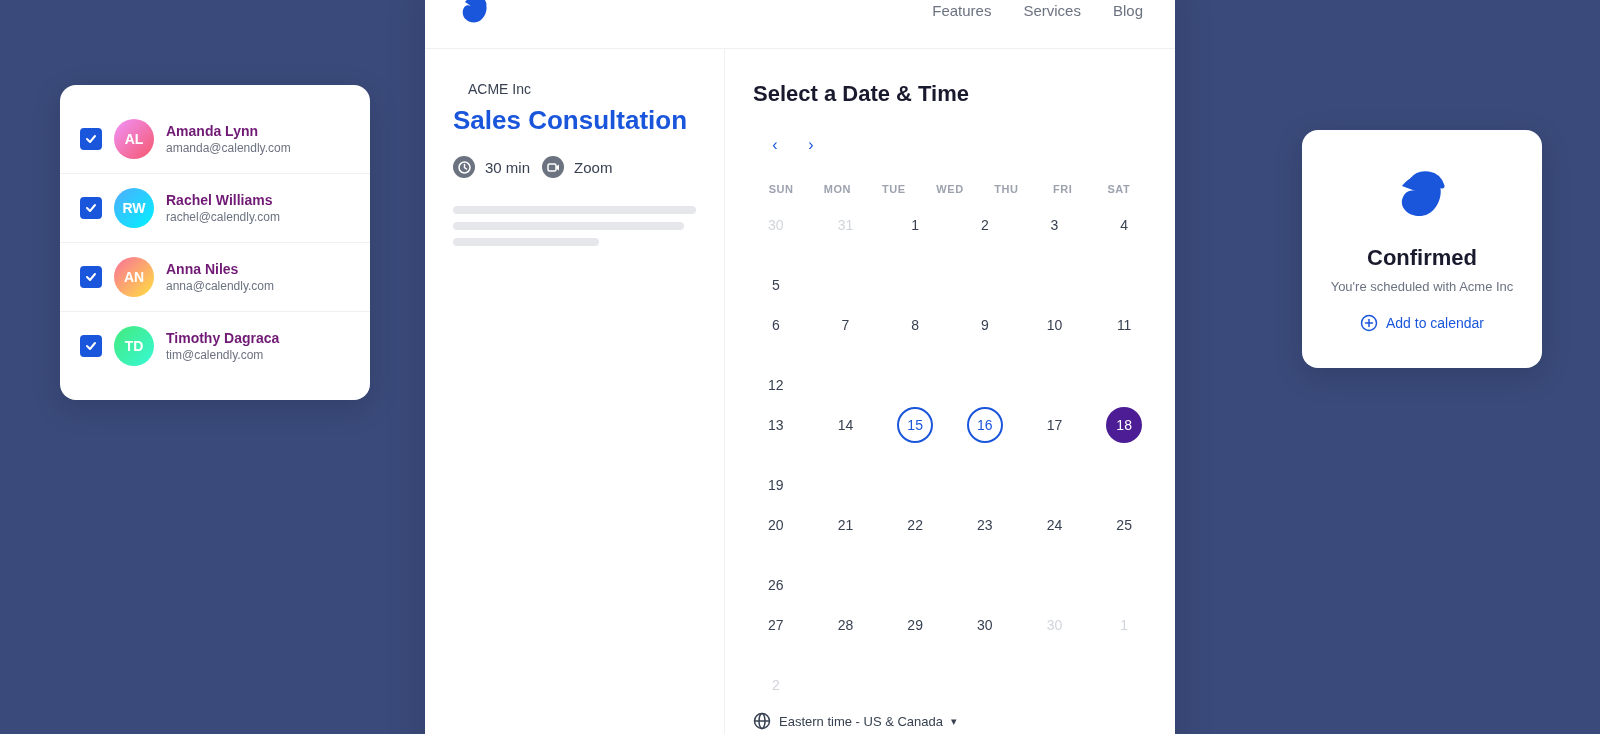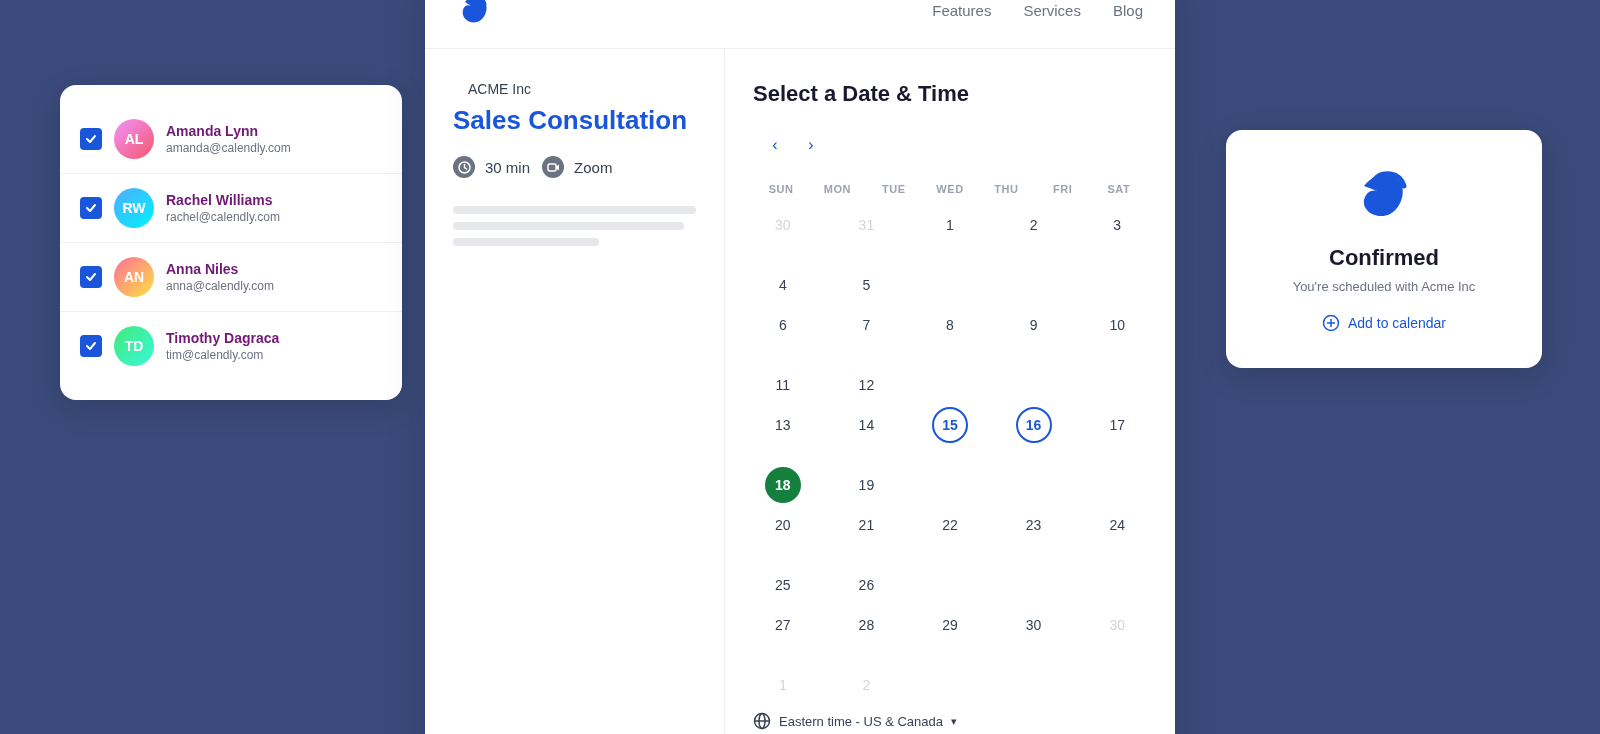--- a/index.html
+++ b/index.html
@@ -13,21 +13,21 @@
       font-family: -apple-system, BlinkMacSystemFont, 'Segoe UI', sans-serif;
       overflow: hidden;
       position: relative;
     }
 
     
     .contacts-card {
       background: white;
       border-radius: 16px;
       padding: 20px 0;
-      width: 342px;
+      width: 310px;
       position: absolute;
       left: 60px;
       top: 85px;
       box-shadow: 0 8px 30px rgba(0,0,0,0.15);
       z-index: 1;
     }
     .contact-item {
       display: flex;
       align-items: center;
       padding: 14px 20px;
@@ -210,48 +210,48 @@
       letter-spacing: 0.05em;
       padding: 4px 0;
     }
     .calendar-rows {
       display: flex;
       flex-direction: column;
       gap: 4px;
     }
     .calendar-row {
       display: grid;
-      grid-template-columns: repeat(5, 1fr);
+      grid-template-columns: repeat(6, 1fr);
       gap: 24px;
     }
     .cal-day {
       text-align: center;
       padding: 8px 4px;
       font-size: 14px;
       color: #374151;
       cursor: pointer;
       border-radius: 50%;
       width: 36px;
       height: 36px;
       display: flex;
       align-items: center;
       justify-content: center;
       margin: 0 auto;
     }
     .cal-day.other-month { color: #d1d5db; }
     .cal-day.selected {
-      background: #15803d;
+      background: #4c1d95;
       color: white;
       border-radius: 50%;
-      font-weight: 700;
+      font-weight: 400;
     }
     .cal-day.available-ring {
       border: 2px solid #1a56db;
       color: #1a56db;
-      font-weight: 700;
+      font-weight: 400;
       border-radius: 50%;
     }
 
     .timezone-row {
       display: flex;
       align-items: center;
       gap: 8px;
       margin-top: 9px;
       font-size: 13px;
       color: #374151;
@@ -259,21 +259,21 @@
     }
     .globe-icon {
       width: 18px;
       height: 18px;
     }
 
     
     .confirmed-card {
       background: white;
       border-radius: 16px;
-      width: 316px;
+      width: 240px;
       padding: 36px 28px;
       position: absolute;
       right: 58px;
       top: 130px;
       box-shadow: 0 8px 30px rgba(0,0,0,0.15);
       z-index: 1;
       display: flex;
       flex-direction: column;
       align-items: center;
       text-align: center;

